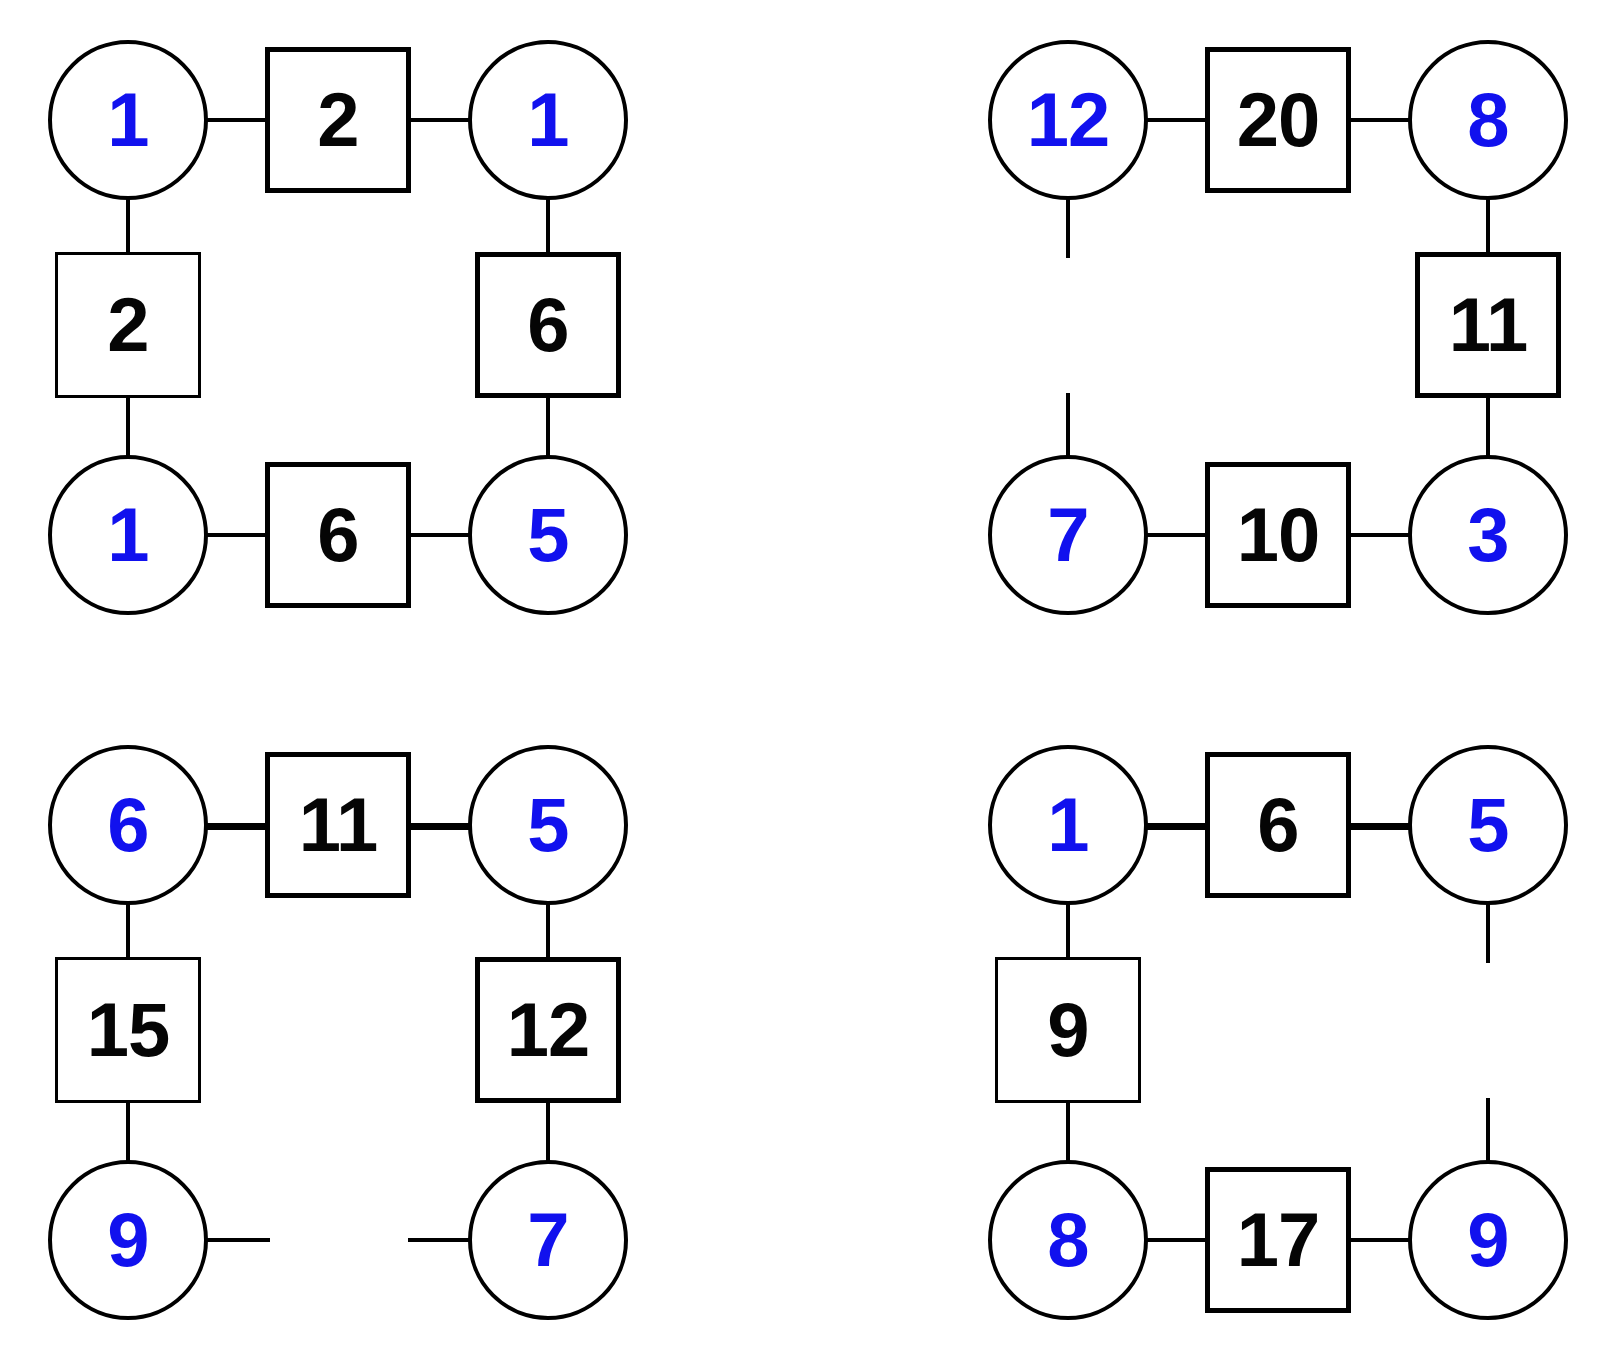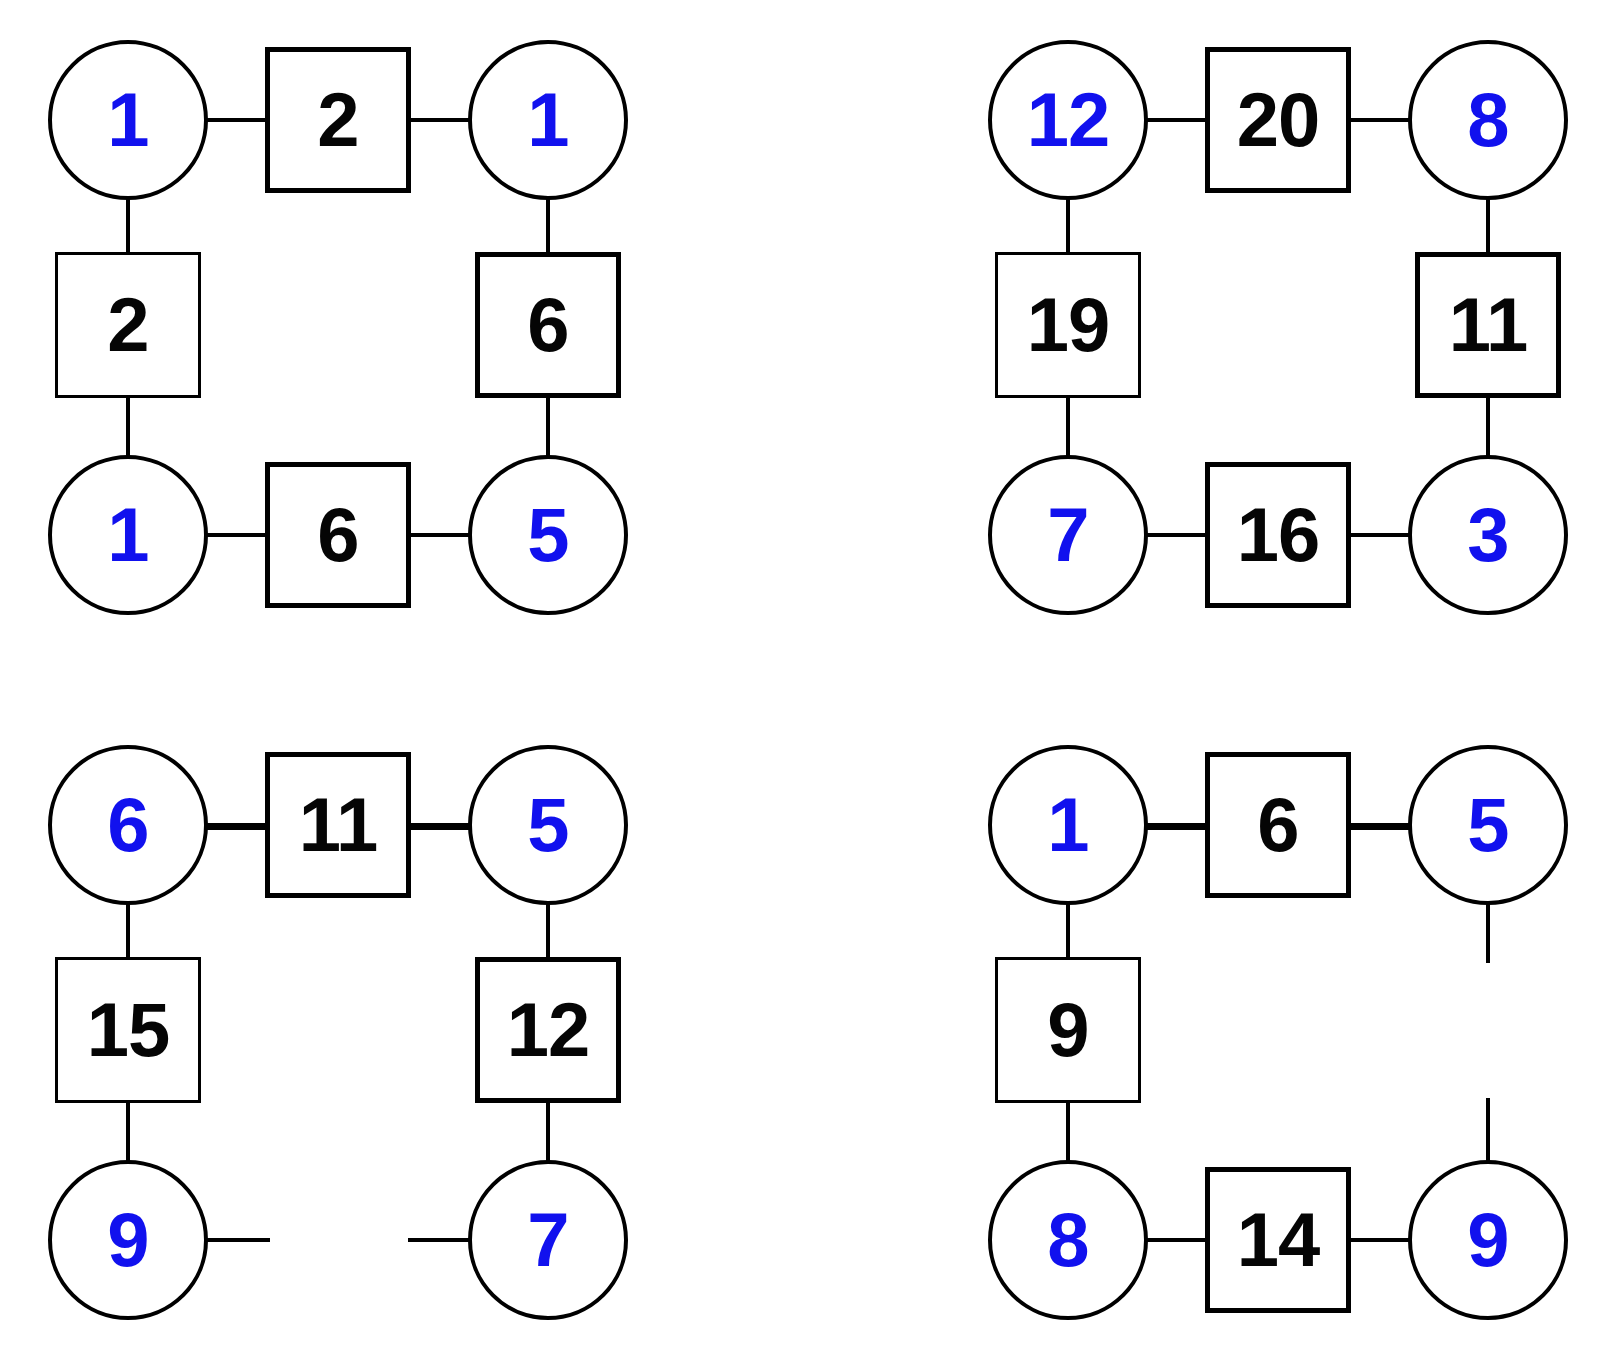--- a/index.html
+++ b/index.html
@@ -181,28 +181,25 @@
     <div class="node-circle c-bl">
       <span class="node-label">7</span>
     </div>
     <div class="node-circle c-br">
       <span class="node-label">3</span>
     </div>
 
     <div class="edge-box b-top">
       <span class="edge-label">20</span>
     </div>
-    <div class="edge-box thin b-left">
-      <span class="edge-label">19</span>
-    </div>
     <div class="edge-box b-right">
       <span class="edge-label">11</span>
     </div>
     <div class="edge-box b-bottom">
-      <span class="edge-label">16</span>
+      <span class="edge-label">10</span>
     </div>
   </div>
 
   <div class="graph-group group-bl">
 
     <div class="connector thick-h ln-top-l"></div>
     <div class="connector thick-h ln-top-r"></div>
     <div class="connector h ln-bot-l"></div>
     <div class="connector h ln-bot-r"></div>
     <div class="connector v ln-lft-t"></div>
@@ -258,17 +255,17 @@
       <span class="node-label">9</span>
     </div>
 
     <div class="edge-box b-top">
       <span class="edge-label">6</span>
     </div>
     <div class="edge-box thin b-left">
       <span class="edge-label">9</span>
     </div>
     <div class="edge-box b-bottom">
-      <span class="edge-label">14</span>
+      <span class="edge-label">17</span>
     </div>
   </div>
 
 </div>
 
 </body></html>

